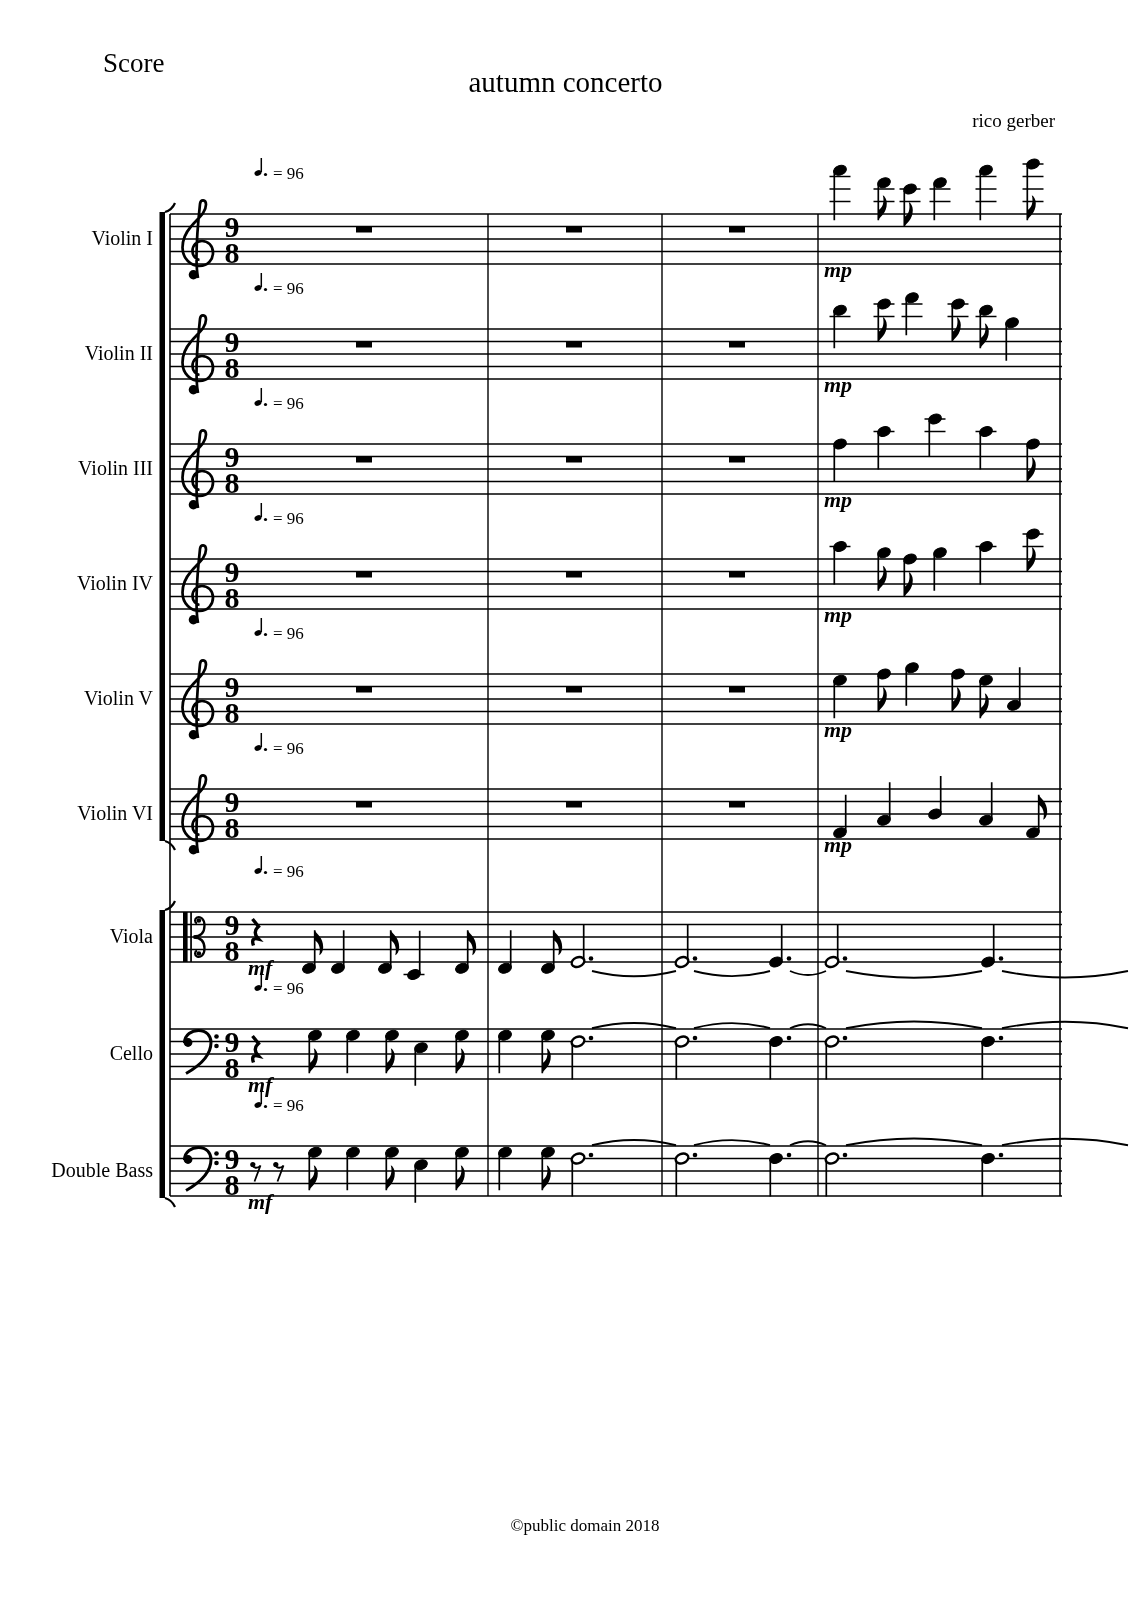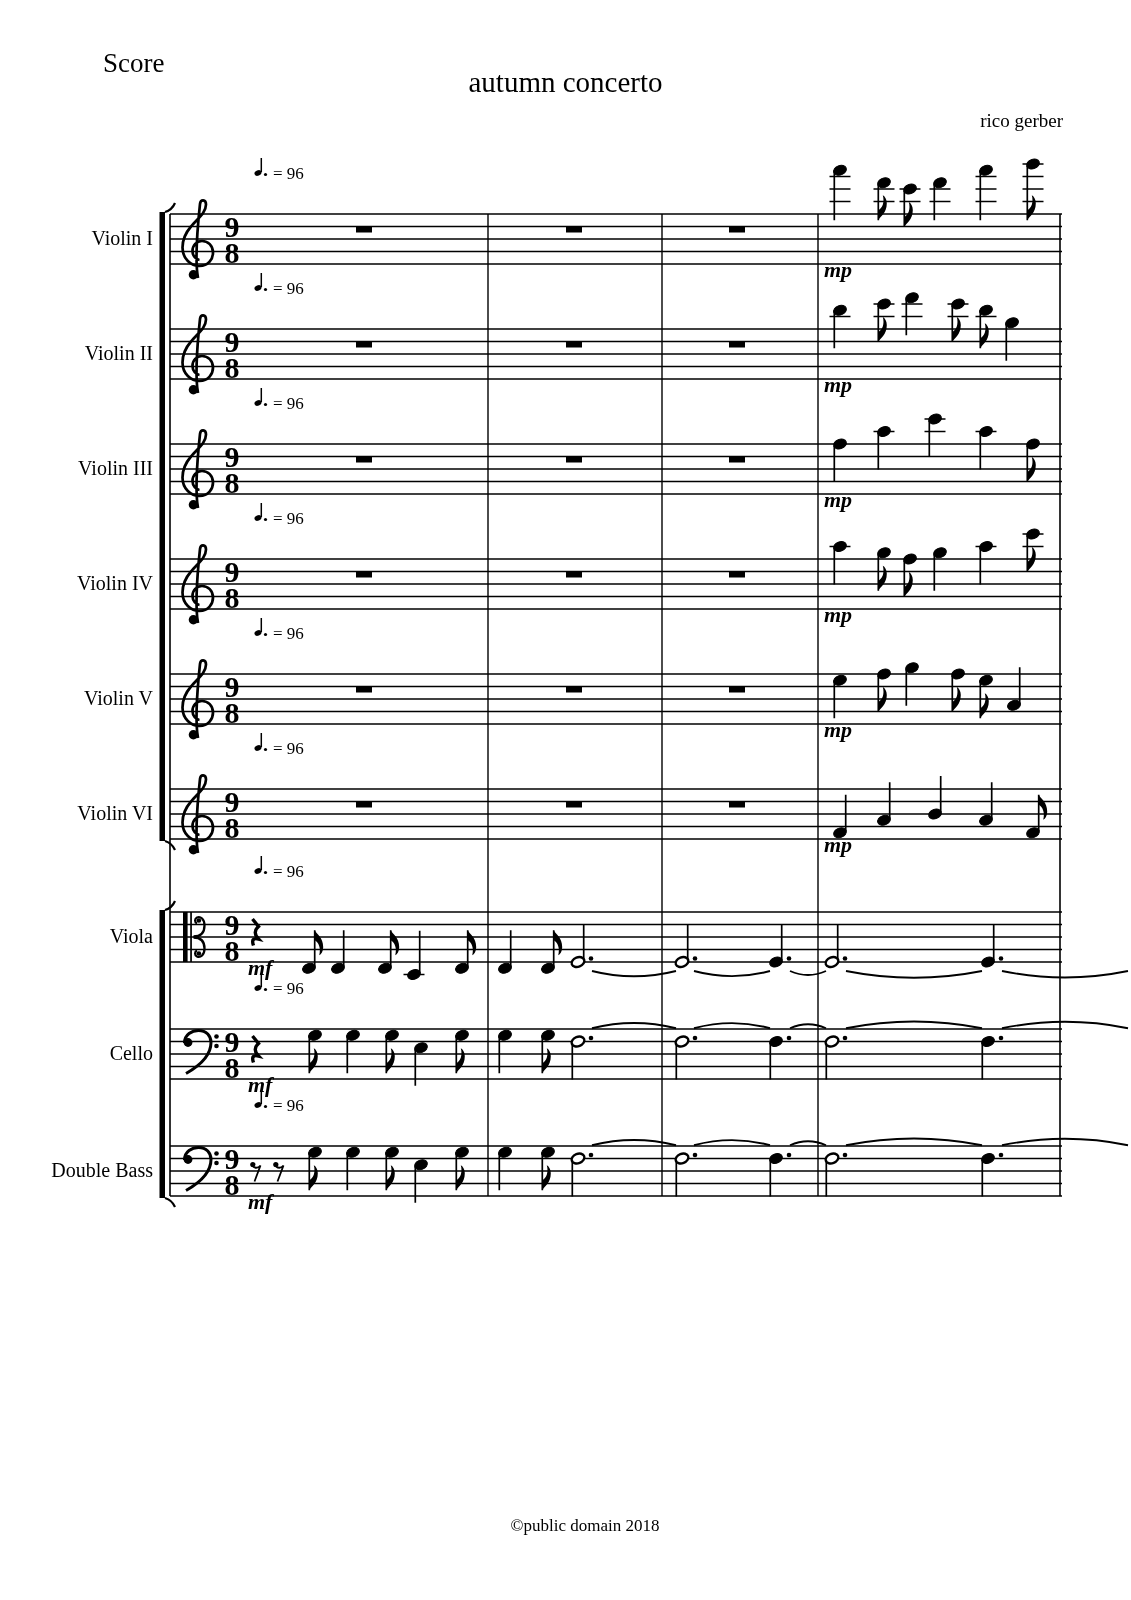--- a/index.html
+++ b/index.html
@@ -1,21 +1,21 @@
 <!DOCTYPE html>
 <html><head>
 <meta charset="utf-8">
 <style>
   html,body{margin:0;padding:0;background:#888;}
   .page{position:relative;width:1131px;height:1600px;background:#ffffff;
         font-family:"Liberation Serif","DejaVu Serif",serif;color:#000;overflow:hidden;margin:0 auto;}
   .score-label{position:absolute;left:103px;top:48px;font-size:27px;}
   .title{position:absolute;left:50%;top:66px;transform:translateX(-50%);
          font-size:29px;font-weight:normal;margin:0;white-space:nowrap;text-align:right;}
-  .composer{position:absolute;right:68px;top:110px;font-size:19px;}
+  .composer{position:absolute;right:76px;top:110px;font-size:19px;}
   .footer{position:absolute;left:585px;top:1516px;transform:translateX(-50%);
           font-size:17px;white-space:nowrap;}
   #score-svg{position:absolute;left:0;top:0;}
 </style>
 </head>
 <body>
 
 <div class="page">
   <svg id="score-svg" width="1131" height="1600" viewBox="0 0 1131 1600">
       <rect x="159.5" y="212" width="5.5" height="629" fill="#000"></rect>

